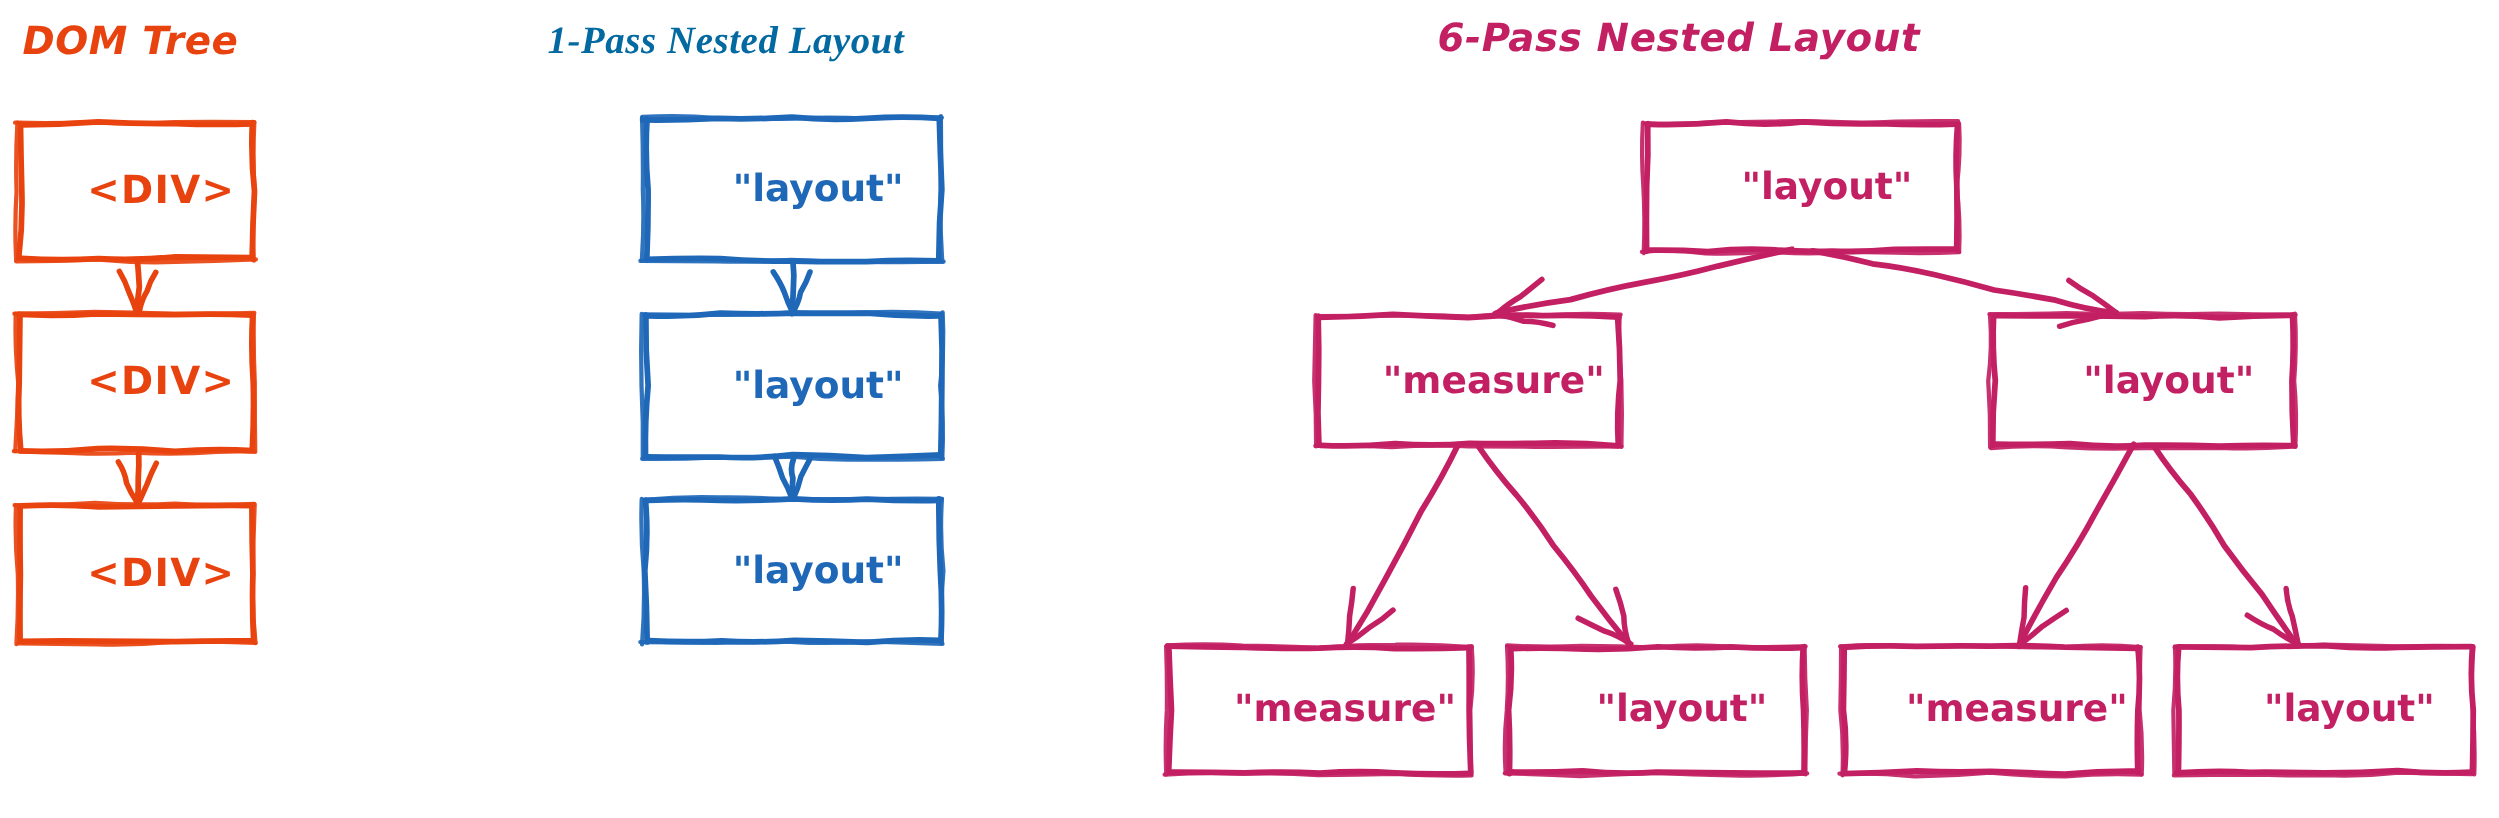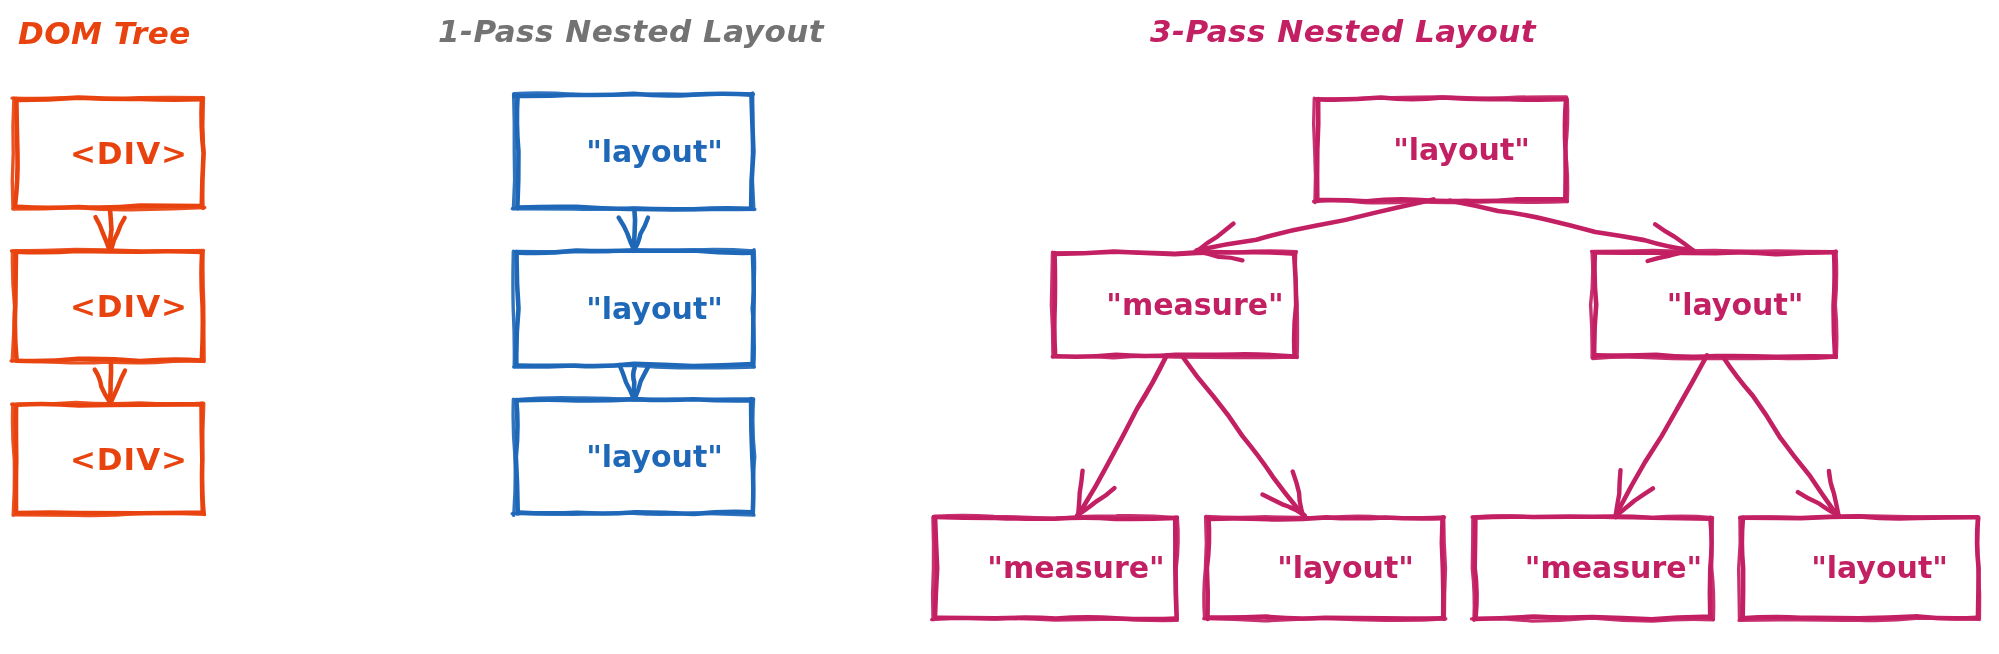--- a/index.html
+++ b/index.html
@@ -232,22 +232,22 @@
         <path d="M 1620.4947343512226 470.12500467430425 Q 1619.399280036858 481.90062161749364 1619.2504806716963 493.8256169876639 Q 1617.0490890086485 505.5898050014849 1615.4063069557574 517.1682662388309" stroke="#C32063" stroke-width="4.4" fill="none" stroke-linecap="round"></path>
         <path d="M 1652.9596172811998 488.4080048756514 Q 1643.2455471227765 494.7352762547495 1634.1157117004263 500.9606954742673 Q 1626.5874206856083 507.44354318361366 1616.9683215415428 514.9571899504521" stroke="#C32063" stroke-width="4.4" fill="none" stroke-linecap="round"></path>
       </g>
       <g>
         <path d="M 1723.1418879276105 356.8870485076388 Q 1735.8835766259656 376.31789012593015 1752.5096571686079 395.366917213715 Q 1767.4860411235945 415.8794679616295 1779.4317720524127 436.5855443749922 Q 1793.8564742345786 456.53146722266 1809.6297872874977 475.4598553473844 Q 1822.5346646539638 494.9214458310614 1837.575639324476 515.9458706084218" stroke="#C32063" stroke-width="4.6" fill="none" stroke-linecap="round"></path>
         <path d="M 1797.859631620606 492.1565077900301 Q 1808.5790603622668 499.21269909074834 1818.6353708853167 503.32116441611925 Q 1827.9794242067865 510.25837082968764 1838.6456782317034 515.4103674829155" stroke="#C32063" stroke-width="4.4" fill="none" stroke-linecap="round"></path>
         <path d="M 1828.918431391006 470.8763773390441 Q 1829.7609570793697 482.50234920962066 1833.8715106861384 493.2395212797637 Q 1836.3780640811046 504.297902187165 1838.6319679699182 515.7379995199464" stroke="#C32063" stroke-width="4.4" fill="none" stroke-linecap="round"></path>
       </g>
     </svg>
 <div class="panel-title" style="left: 18px; top: 18px; color: rgb(232, 67, 15);">DOM Tree</div>
-    <div class="panel-title" style="left: 438px; top: 16px; color: #737373;">1-Pass Nested Layout</div>
-    <div class="panel-title" style="left: 1150px; top: 16px; color: rgb(195, 32, 99);">3-Pass Nested Layout</div>
+    <div class="panel-title" style="left: 438px; top: 16px; color: #0369a1; font-family: Liberation Serif, serif;">1-Pass Nested Layout</div>
+    <div class="panel-title" style="left: 1150px; top: 16px; color: rgb(195, 32, 99);">6-Pass Nested Layout</div>
     <div class="node-label tag" style="left: 109px; top: 153px; color: rgb(232, 67, 15);">&lt;DIV&gt;</div>
     <div class="node-label tag" style="left: 109px; top: 306px; color: rgb(232, 67, 15);">&lt;DIV&gt;</div>
     <div class="node-label tag" style="left: 109px; top: 459px; color: rgb(232, 67, 15);">&lt;DIV&gt;</div>
     <div class="node-label" style="left: 634.5px; top: 151.5px; color: rgb(31, 104, 184);">"layout"</div>
     <div class="node-label" style="left: 634.5px; top: 308.5px; color: rgb(31, 104, 184);">"layout"</div>
     <div class="node-label" style="left: 634.5px; top: 456.5px; color: rgb(31, 104, 184);">"layout"</div>
     <div class="node-label" style="left: 1441.5px; top: 149.5px; color: rgb(195, 32, 99);">"layout"</div>
     <div class="node-label" style="left: 1175px; top: 304.5px; color: rgb(195, 32, 99);">"measure"</div>
     <div class="node-label" style="left: 1715px; top: 304.5px; color: rgb(195, 32, 99);">"layout"</div>
     <div class="node-label" style="left: 1056px; top: 568px; color: rgb(195, 32, 99);">"measure"</div>

